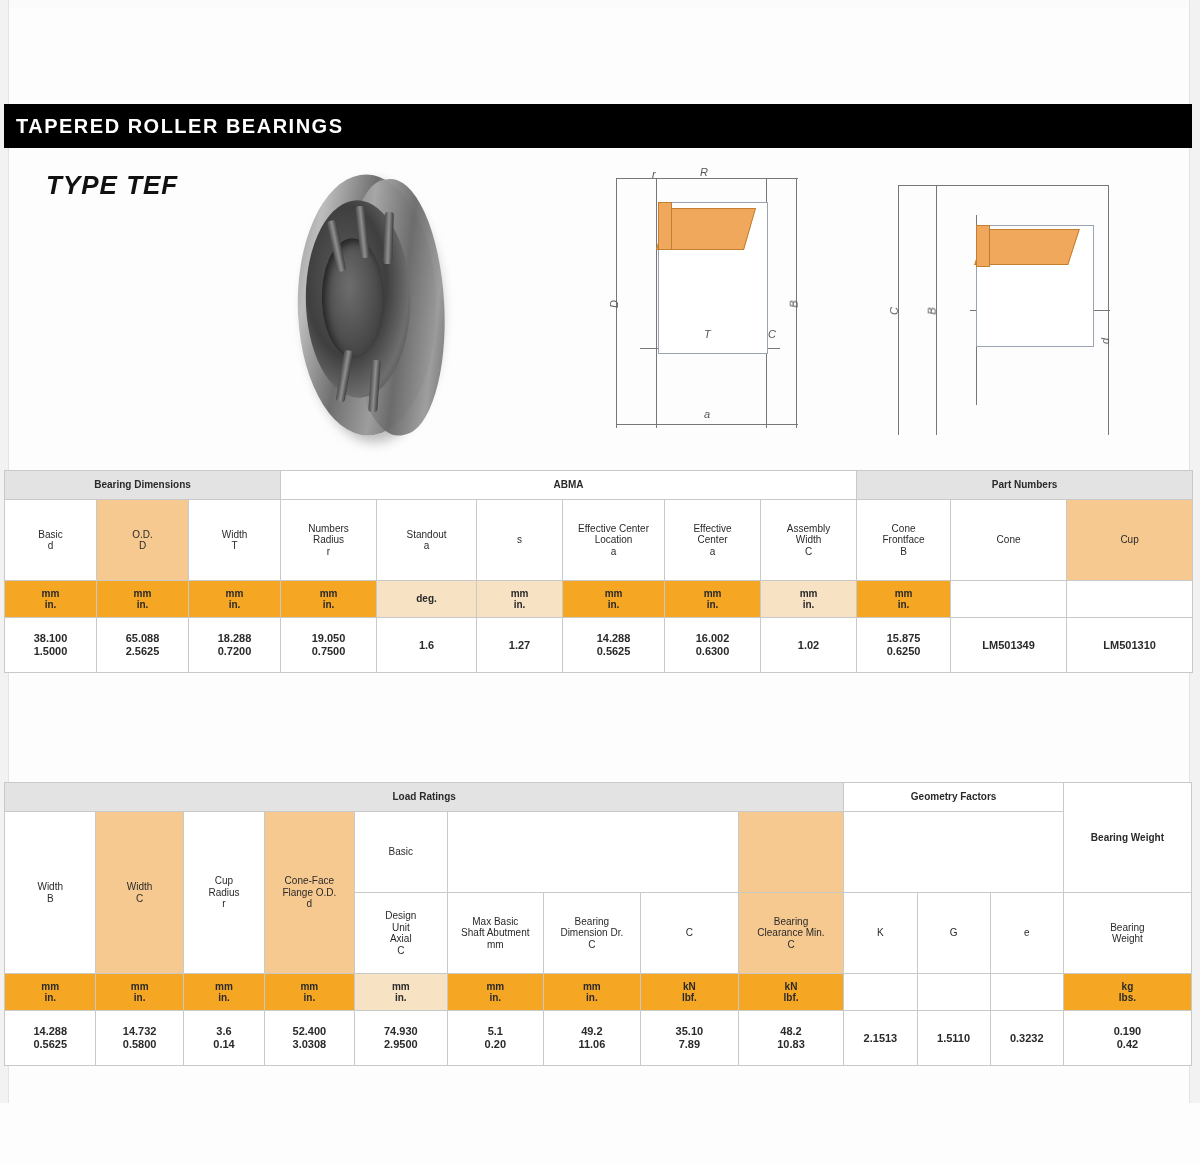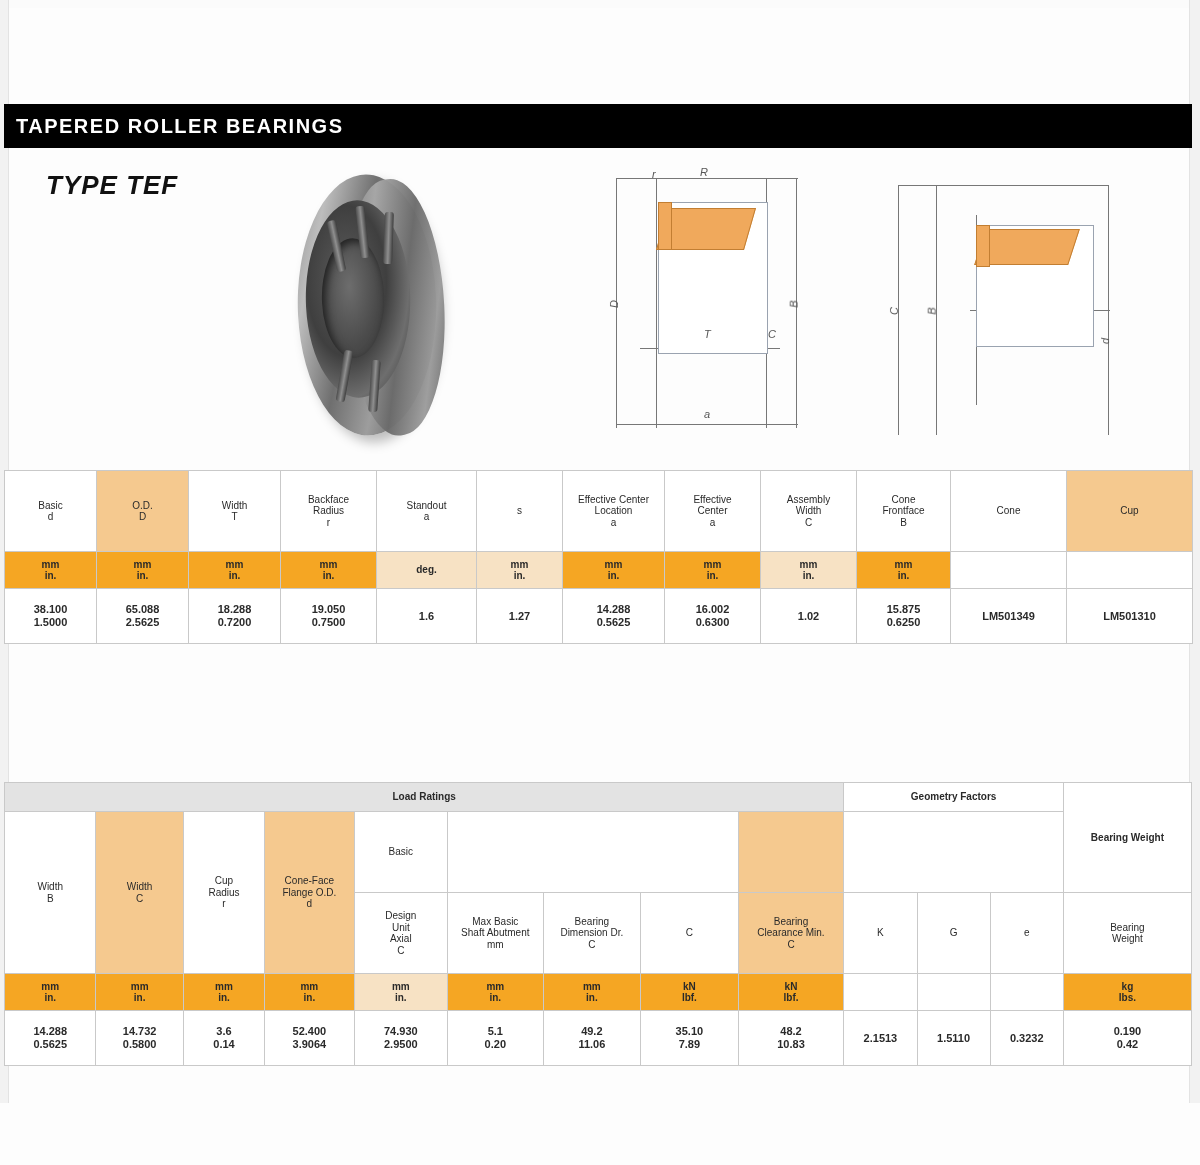--- a/index.html
+++ b/index.html
@@ -264,35 +264,40 @@
           <col style="width:100px">
           <col style="width:86px">
         <col style="width:102px">
           <col style="width:96px">
           <col style="width:96px">
         <col style="width:94px">
           <col style="width:116px">
           <col style="width:126px">
       </colgroup>
       <tbody>
+          <tr>
+        <td class="grp" colspan="3">Bearing Dimensions</td>
+        <td class="grp grp-white" colspan="6">ABMA</td>
+        <td class="grp" colspan="3">Part Numbers</td>
+      </tr>
       <tr class="col-hdr-row">
         <td class="col-hdr">
           <div>Basic</div>
           <div>d</div>
         </td>
         <td class="col-hdr shaded">
           <div>O.D.</div>
           <div>D</div>
         </td>
         <td class="col-hdr">
           <div>Width</div>
           <div>T</div>
         </td>
         <td class="col-hdr">
-          <div>Backface</div>
+          <div>Numbers</div>
           <div>Radius</div>
           <div>r</div>
         </td>
         <td class="col-hdr">
           <div>Standout</div>
           <div>a</div>
         </td>
         <td class="col-hdr">
           <div>s</div>
         </td>
@@ -540,21 +545,21 @@
         <td>
               <div>14.732</div>
               <div>0.5800</div>
             </td>
         <td>
               <div>3.6</div>
               <div>0.14</div>
             </td>
         <td>
               <div>52.400</div>
-              <div>3.9064</div>
+              <div>3.0308</div>
             </td>
         <td>
               <div>74.930</div>
               <div>2.9500</div>
             </td>
         <td>
               <div>5.1</div>
               <div>0.20</div>
             </td>
         <td>

